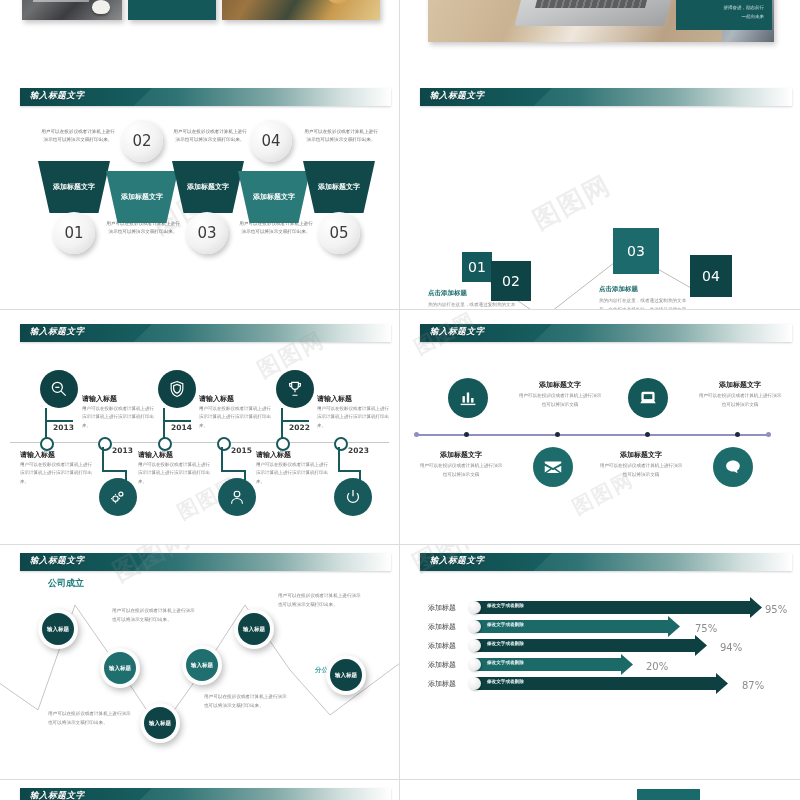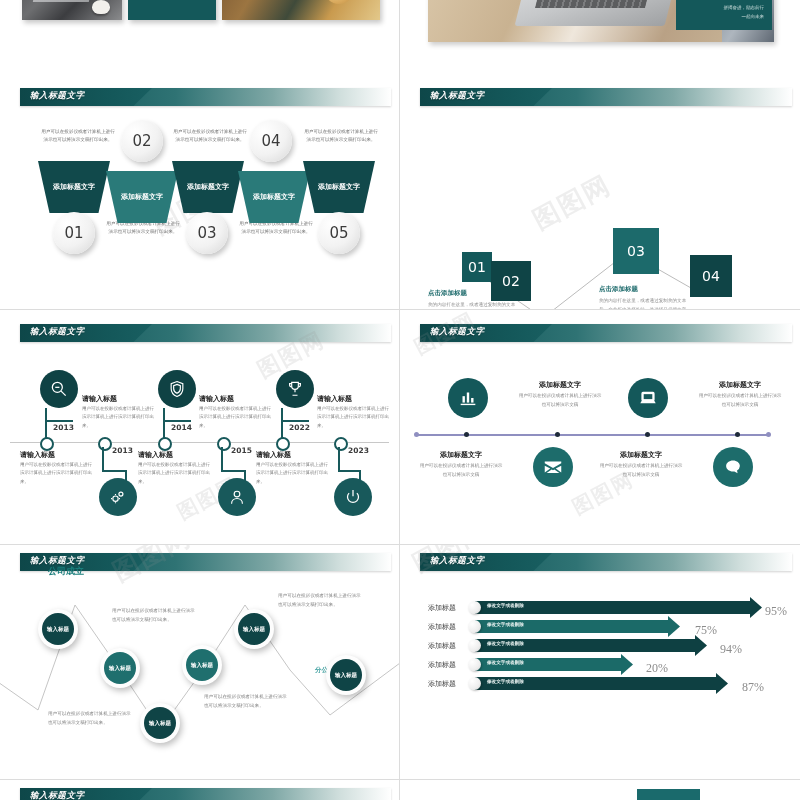--- a/index.html
+++ b/index.html
@@ -140,21 +140,21 @@
   .knob{position:absolute;width:13px;height:13px;border-radius:50%;
         background:radial-gradient(circle at 32% 30%,#fff,#eee 60%,#cfcfcf);
         box-shadow:1px 1px 2px rgba(0,0,0,.25);z-index:3;}
   .arow{position:absolute;height:13px;z-index:2;}
   .arow .body{position:absolute;left:0;top:0;bottom:0;right:11px;}
   .arow .head{position:absolute;right:0;top:-4px;width:12px;height:21px;
               clip-path:polygon(0 0,100% 50%,0 100%);}
   .arow.dk .body,.arow.dk .head{background:#0e4042;}
   .arow.lt .body,.arow.lt .head{background:#1b6a68;}
   .arow .cap{position:absolute;left:12px;top:2px;color:#e8f1f0;font-size:4.6px;font-weight:bold;}
-  .pct{position:absolute;font-size:12px;color:#8c8c8c;font-family:Liberation Serif, serif;}
+  .pct{position:absolute;font-size:10px;color:#8c8c8c;}
 
   .wm{position:absolute;color:rgba(150,150,150,.16);font-size:26px;font-weight:bold;
       transform:rotate(-28deg);pointer-events:none;user-select:none;letter-spacing:2px;}
 </style>
 </head>
 <body>
 
 <div class="grid">
 
   <div class="slide nob">
@@ -416,21 +416,21 @@
   <div class="slide">
     <div class="ribbon" style="top:8px">
       <span>输入标题文字</span>
     </div>
     <div class="wm" style="left:110px;top:-8px;font-size:26px;">图图网</div>
 
     <svg style="position:absolute;left:0;top:0;width:400px;height:235px;">
       <polyline points="-5,135 38,165 75,60 120,125 160,185 205,122 245,60 290,125 330,170 400,118" fill="none" stroke="#b6b6b6" stroke-width="0.8"></polyline>
     </svg>
 
-    <div class="zlbl" style="left:48px;top:20px;text-align:right;">公司成立</div>
+    <div class="zlbl" style="left:48px;top:32px;text-align:right;">公司成立</div>
     <div class="zlbl sm" style="left:315px;top:93px;">分公司相继成立</div>
 
     <div class="zc dk" style="left:38px;top:64px;">
       <i>输入标题</i>
     </div>
     <div class="zc lt" style="left:100px;top:103px;">
       <i>输入标题</i>
     </div>
     <div class="zc dk" style="left:140px;top:158px;">
       <i>输入标题</i>

